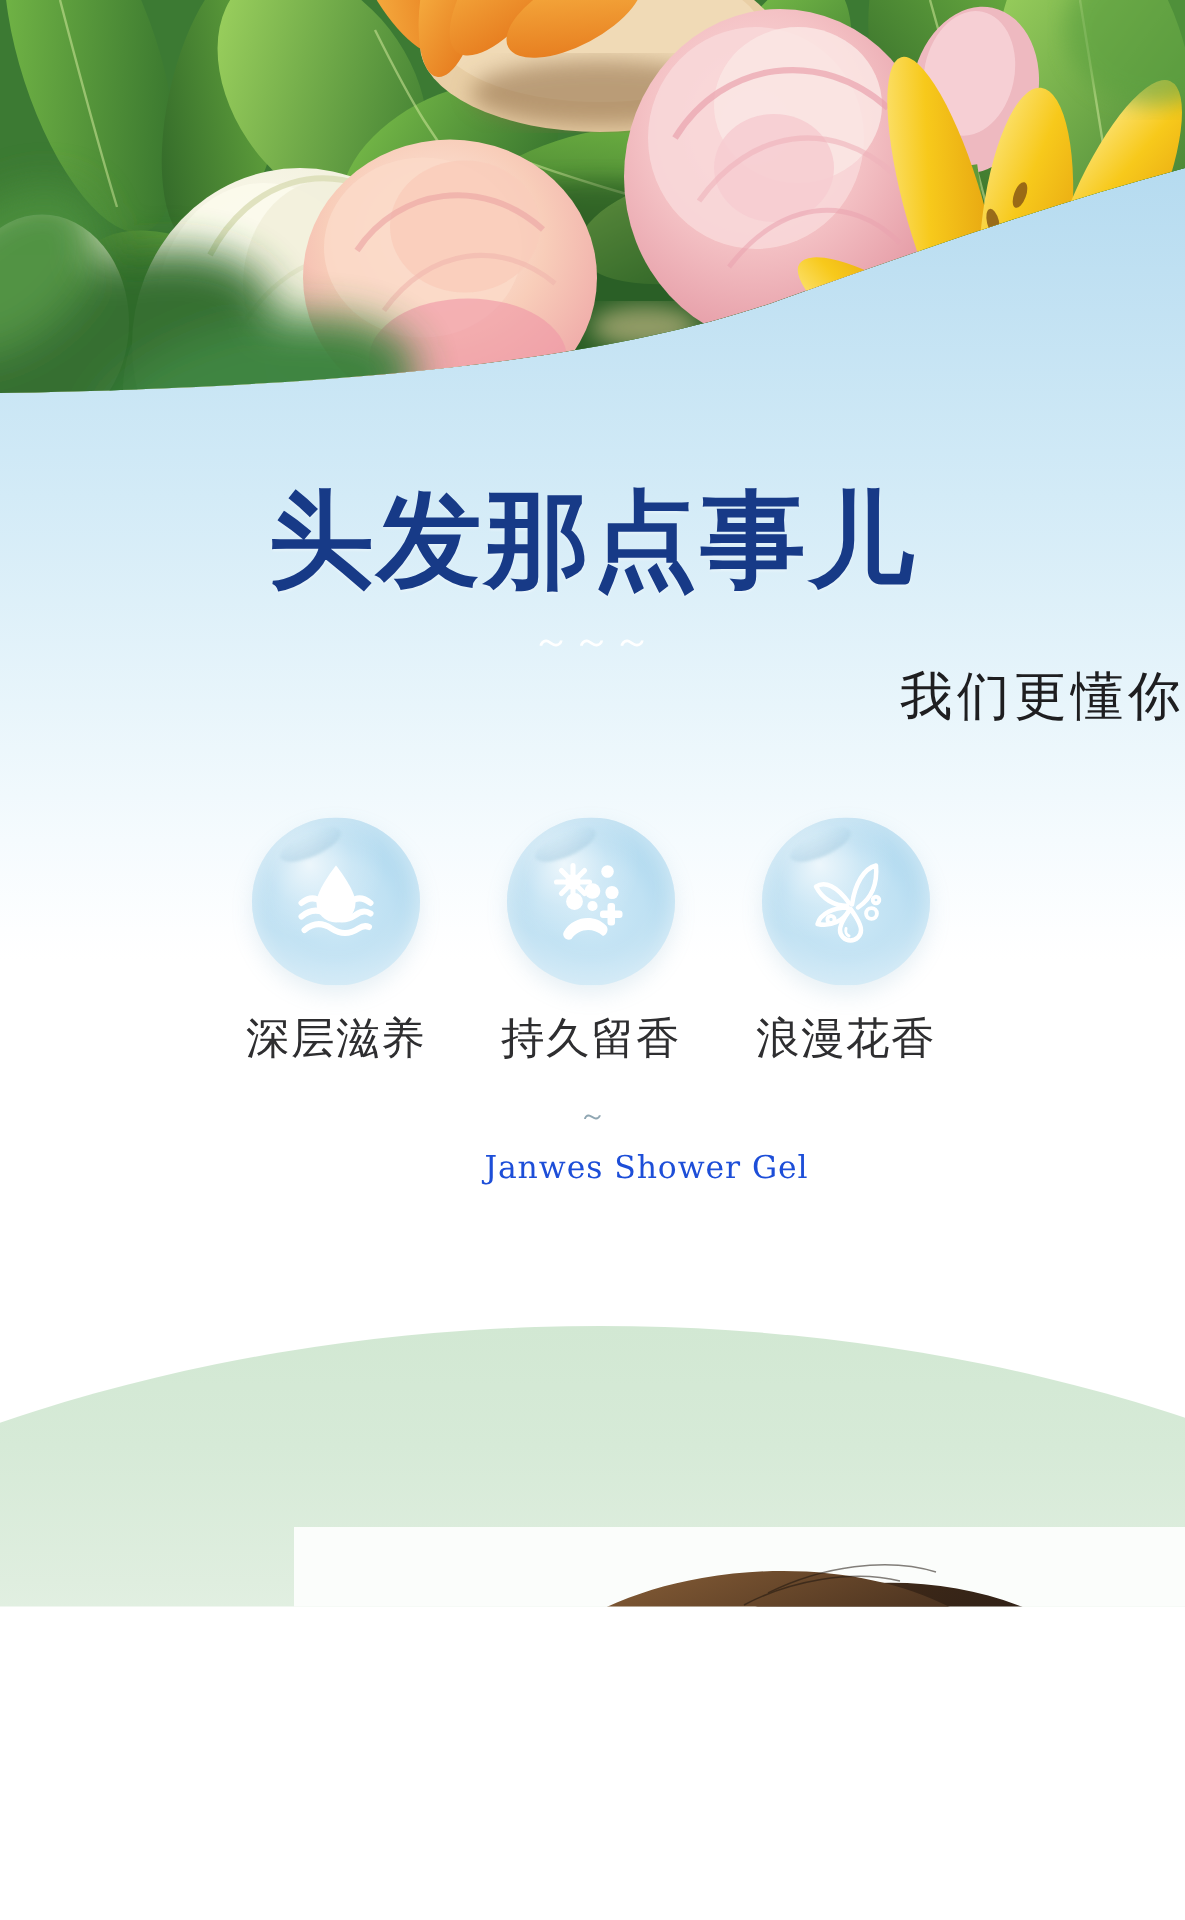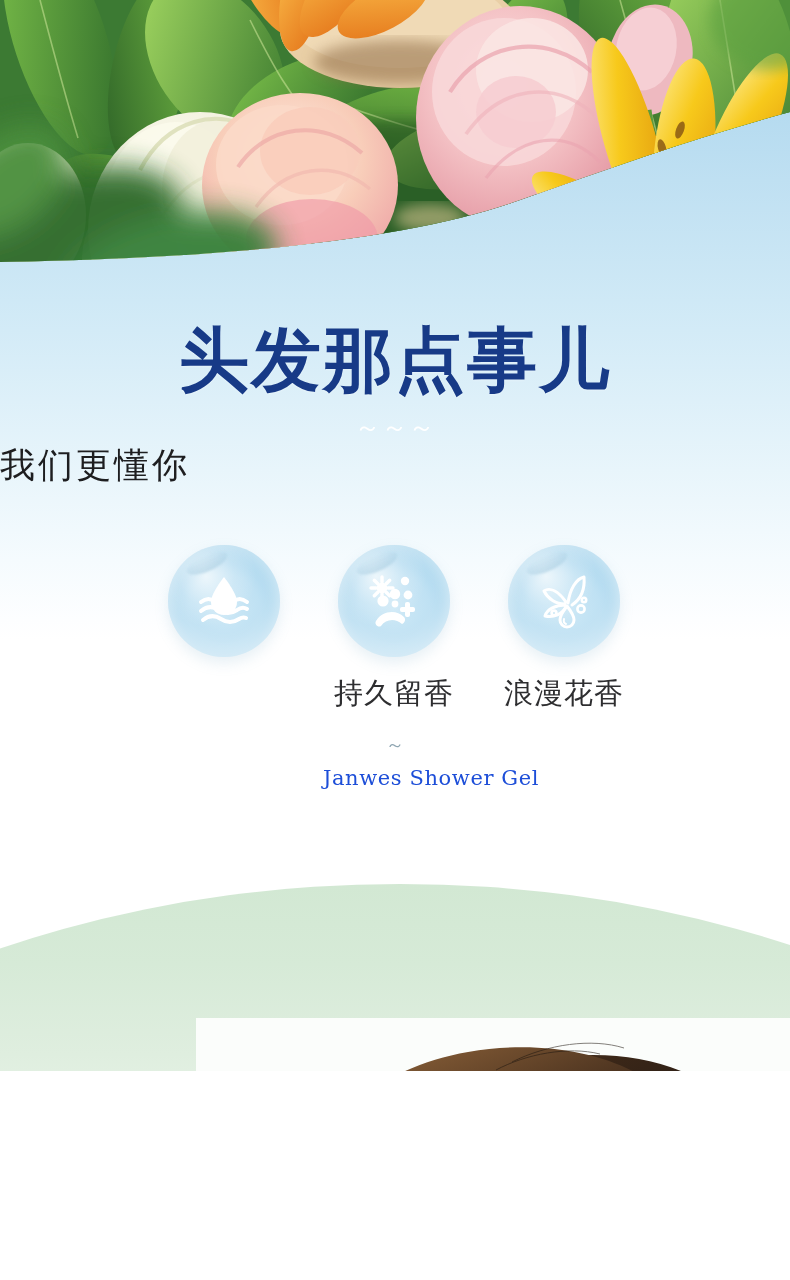--- a/index.html
+++ b/index.html
@@ -61,21 +61,21 @@
     color:#173a87;letter-spacing:2px;
     text-shadow:0 1px 2px rgba(255,255,255,.35);
     white-space:nowrap;
   }
   .tilde{
     position:absolute;left:0;top:414px;width:790px;text-align:center;
     font-size:26px;line-height:26px;color:#ffffff;letter-spacing:1px;
     font-family:"Liberation Sans","DejaVu Sans",sans-serif;
   }
   .subtitle{
-    position:absolute;left:0;top:443px;width:790px;text-align:left;
+    position:absolute;left:0;top:443px;width:790px;text-align:right;
     font-size:35px;line-height:44px;color:#1e1e20;letter-spacing:3px;
     font-family:"Liberation Sans","DejaVu Sans",sans-serif;
   }
 
   
   .features{
     position:absolute;left:0;top:545px;width:790px;height:180px;
   }
   .feature{
     position:absolute;top:0;width:170px;text-align:center;
@@ -399,20 +399,21 @@
             <path d="M32 8 C32 8 19 24 19 33 A13 13 0 0 0 45 33 C45 24 32 8 32 8 Z" fill="#ffffff"></path>
             <g stroke="#ffffff" stroke-width="4" stroke-linecap="round" fill="none">
               <path d="M9 33 C14 29 18 29 22 32"></path>
               <path d="M42 32 C46 29 50 29 55 33"></path>
               <path d="M9 42 C15 37 21 37 27 41 C33 45 39 45 45 41 C49 38 52 38 55 40"></path>
               <path d="M11 51 C17 46 23 46 29 50 C35 54 41 54 47 50 C50 48 52 48 54 49"></path>
             </g>
           </svg>
         </div>
       </div>
+      <div class="feature-label">深层滋养</div>
     </div>
 
     <div class="feature f2">
       <div class="bubble">
         <div class="bubble-icon">
           <svg viewBox="0 0 64 64" xmlns="http://www.w3.org/2000/svg">
             <g fill="none" stroke="#ffffff" stroke-width="3" stroke-linecap="round" stroke-linejoin="round">
 
               <path d="M36 34 C38 20 44 10 52 8 C53 20 49 30 40 36"></path>
 

